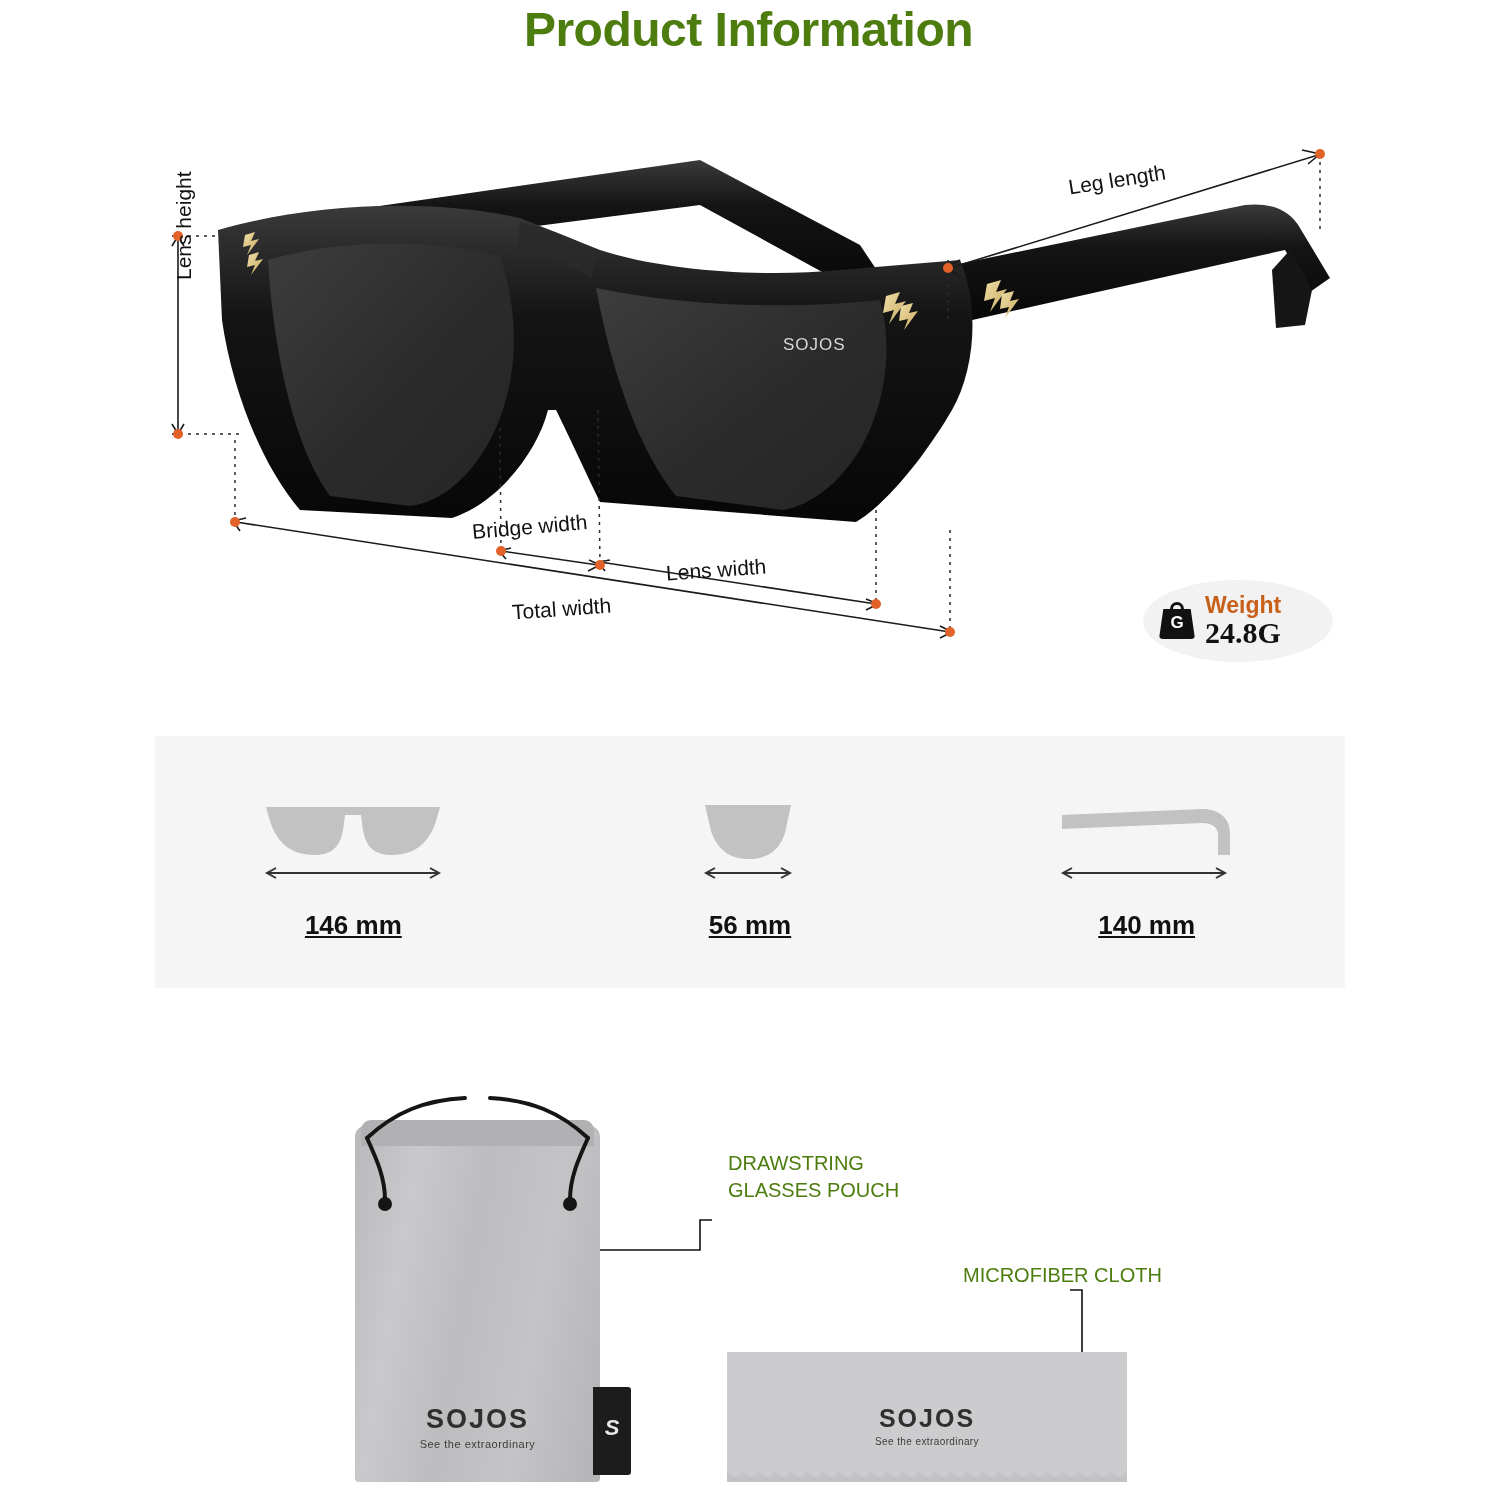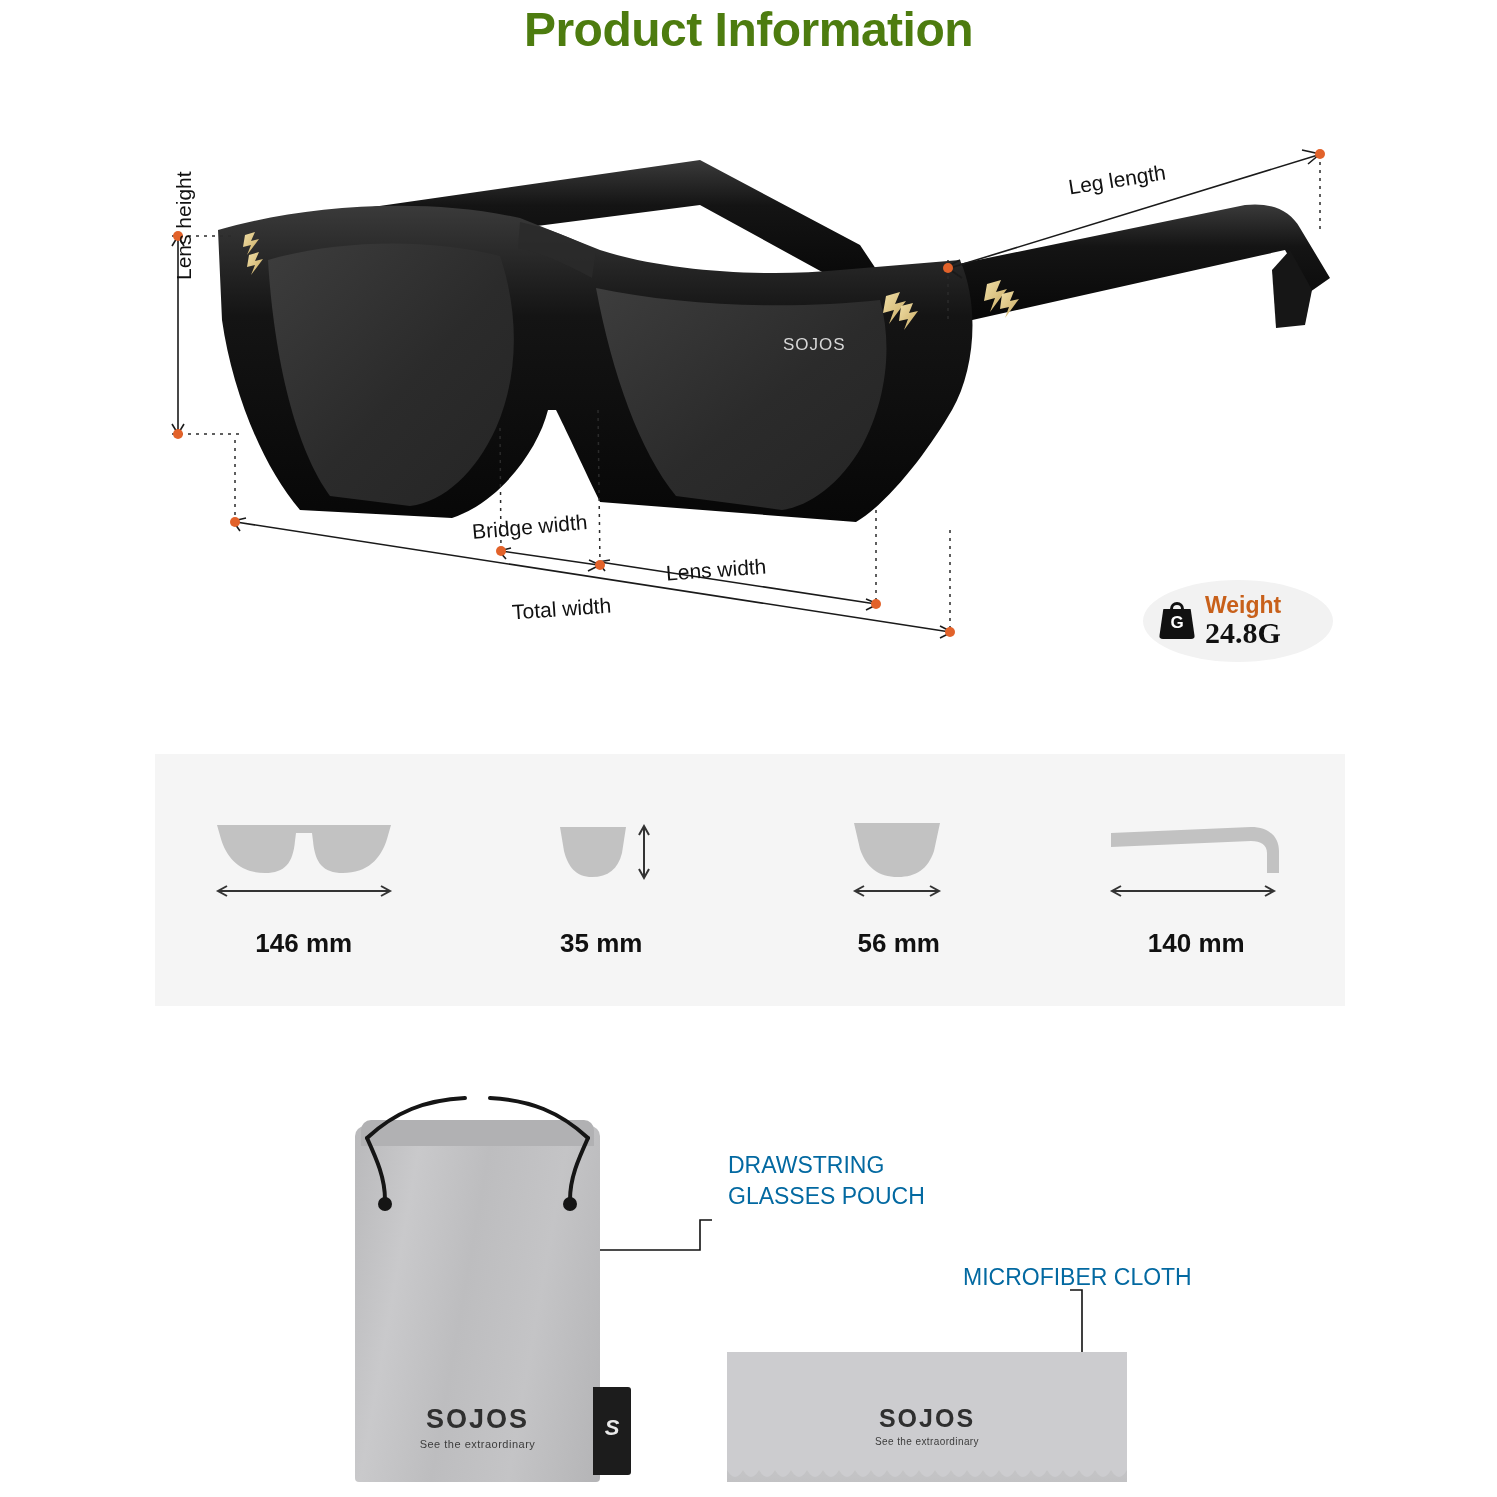--- a/index.html
+++ b/index.html
@@ -129,24 +129,25 @@
     font-size: 30px;
     font-weight: bold;
     color: #111;
     font-family: Liberation Serif, serif;
   }
 
   
   .measure-strip {
     position: absolute;
     left: 155px;
-    top: 754px;
+    top: 736px;
     width: 1190px;
     height: 252px;
     background: #f5f5f5;
+    text-decoration: underline;
   }
   .measure-items {
     display: flex;
     width: 100%;
     height: 100%;
     align-items: center;
     justify-content: space-around;
   }
   .measure-item {
     width: 200px;
@@ -256,22 +257,22 @@
   }
   .cloth-brand .btag {
     font-size: 10px;
     letter-spacing: 0.4px;
     color: #3c3c3c;
     margin-top: 3px;
   }
 
   .callout-label {
     position: absolute;
-    font-size: 23px;
-    color: #0369a1;
+    font-size: 20px;
+    color: #4d7c0f;
     line-height: 1.35;
     white-space: pre;
   }
   #label-pouch { left: 728px; top: 110px; }
   #label-cloth { left: 963px; top: 222px; }
 </style>
 </head>
 <body>
 
 <div class="page-title">Product Information</div>
@@ -412,33 +413,20 @@
           <g stroke="#333" stroke-width="2" fill="none">
             <path d="M10,84 L180,84"></path>
             <path d="M18,79 L9,84 L18,89"></path>
             <path d="M172,79 L181,84 L172,89"></path>
           </g>
         </svg>
       </div>
       <div class="mvalue">146 mm</div>
     </div>
 
-    <div class="measure-item">
-      <div class="icon-wrap">
-        <svg width="150" height="100" viewBox="0 0 150 100">
-          <path d="M34,20 L100,20 L96,46 C92,62 82,70 66,70 C50,70 42,60 38,44 Z" fill="#c2c2c2"></path>
-          <g stroke="#333" stroke-width="2" fill="none">
-            <path d="M118,20 L118,70"></path>
-            <path d="M113,28 L118,19 L123,28"></path>
-            <path d="M113,62 L118,71 L123,62"></path>
-          </g>
-        </svg>
-      </div>
-      <div class="mvalue">35 mm</div>
-    </div>
 
     <div class="measure-item">
       <div class="icon-wrap">
         <svg width="150" height="100" viewBox="0 0 150 100">
           <path d="M30,16 L116,16 L110,44 C104,62 92,70 74,70 C54,70 42,60 36,42 Z" fill="#c2c2c2"></path>
           <g stroke="#333" stroke-width="2" fill="none">
             <path d="M32,84 L114,84"></path>
             <path d="M40,79 L31,84 L40,89"></path>
             <path d="M106,79 L115,84 L106,89"></path>
           </g>

